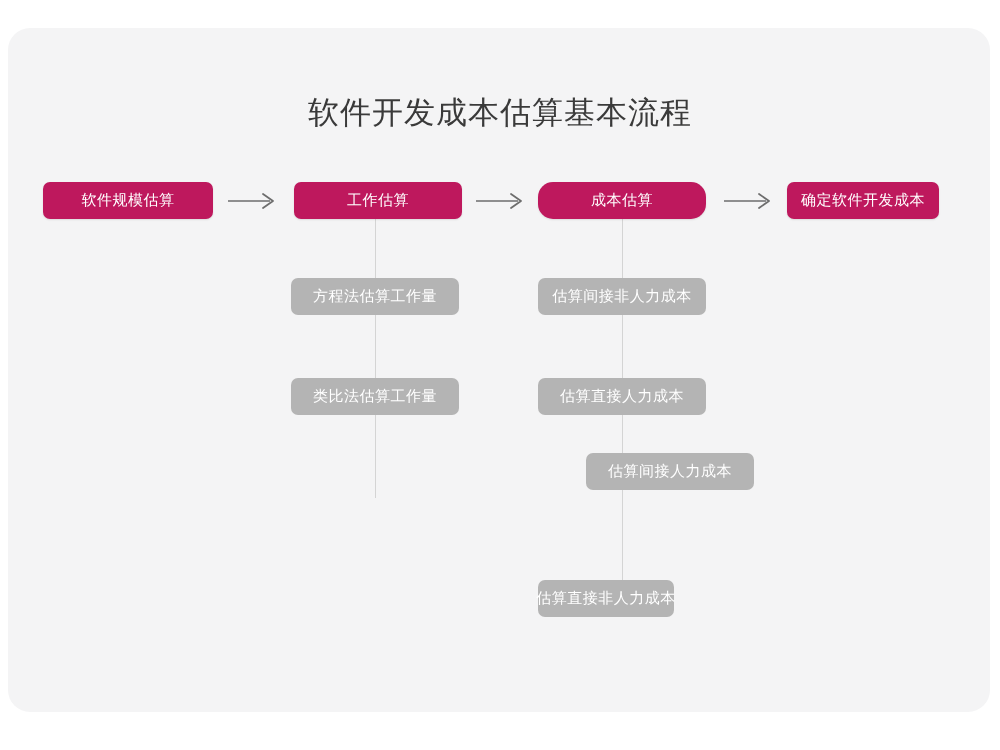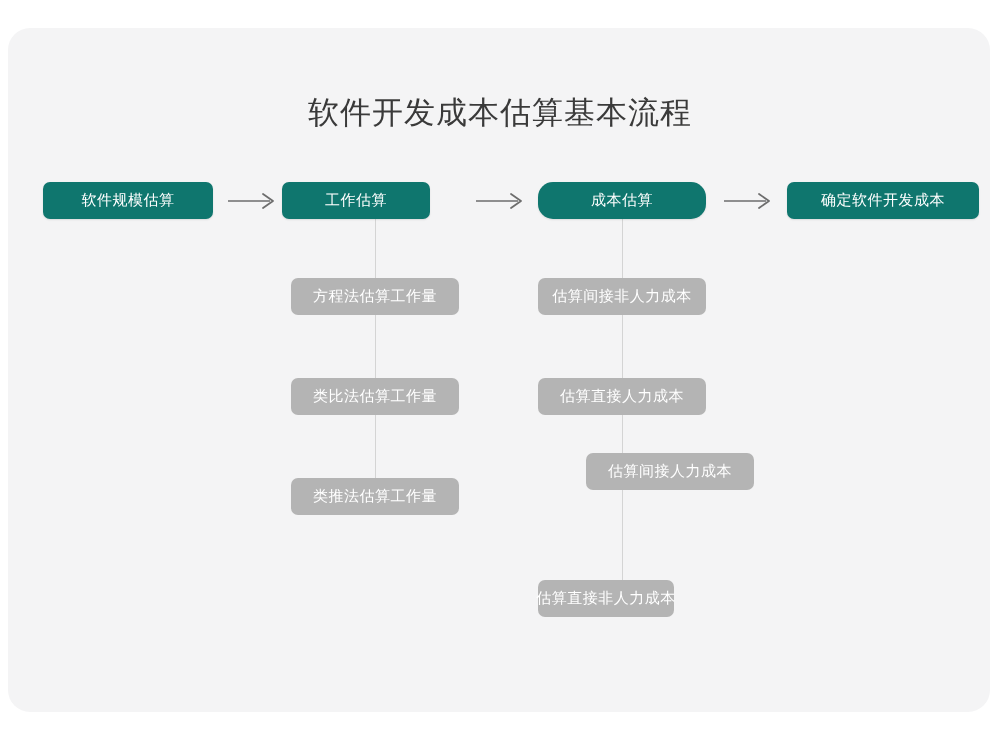--- a/index.html
+++ b/index.html
@@ -53,21 +53,21 @@
     display: flex;
     align-items: center;
     justify-content: center;
     border-radius: 7px;
     font-size: 15px;
     letter-spacing: 0.5px;
     white-space: nowrap;
     color: #ffffff;
   }
   .node.primary {
-    background: #0f766e;
+    background: #be185d;
     height: 37px;
     box-shadow: 0 1px 2px rgba(0,0,0,0.10);
   }
   .node.secondary {
     background: #b4b4b4;
     height: 37px;
     border-radius: 7px;
   }
 
   
@@ -89,25 +89,25 @@
 
   <div id="card"></div>
 
   <div id="title">软件开发成本估算基本流程</div>
 
   <div class="vline" style="left:375px; top:218px; height:280px;"></div>
   <div class="vline" style="left:622px; top:218px; height:382px;"></div>
 
   <div class="node primary" style="left:43px; top:182px; width:170px;">软件规模估算</div>
 
-  <div class="node primary" style="left:282px; top:182px; width:148px;">工作估算</div>
+  <div class="node primary" style="left:294px; top:182px; width:168px;">工作估算</div>
 
   <div class="node primary" style="left:538px; top:182px; width:168px;border-radius:15px;">成本估算</div>
 
-  <div class="node primary" style="left:787px; top:182px; width:192px;">确定软件开发成本</div>
+  <div class="node primary" style="left:787px; top:182px; width:152px;">确定软件开发成本</div>
 
   <div class="arrow" style="left:228px; top:192px; width:48px;">
     <svg width="48" height="18" viewBox="0 0 48 18">
       <line x1="0" y1="9" x2="42" y2="9" stroke="#6d6d6d" stroke-width="1.4"></line>
       <polyline points="35,2 45,9 35,16" fill="none" stroke="#6d6d6d" stroke-width="1.8" stroke-linecap="round" stroke-linejoin="round"></polyline>
     </svg>
   </div>
 
   <div class="arrow" style="left:476px; top:192px; width:48px;">
     <svg width="48" height="18" viewBox="0 0 48 18">
@@ -120,21 +120,20 @@
     <svg width="48" height="18" viewBox="0 0 48 18">
       <line x1="0" y1="9" x2="42" y2="9" stroke="#6d6d6d" stroke-width="1.4"></line>
       <polyline points="35,2 45,9 35,16" fill="none" stroke="#6d6d6d" stroke-width="1.8" stroke-linecap="round" stroke-linejoin="round"></polyline>
     </svg>
   </div>
 
   <div class="node secondary" style="left:291px; top:278px; width:168px;">方程法估算工作量</div>
 
   <div class="node secondary" style="left:291px; top:378px; width:168px;text-align:right;">类比法估算工作量</div>
 
-  <div class="node secondary" style="left:291px; top:478px; width:168px;">类推法估算工作量</div>
 
   <div class="node secondary" style="left:538px; top:278px; width:168px;">估算间接非人力成本</div>
 
   <div class="node secondary" style="left:538px; top:378px; width:168px;">估算直接人力成本</div>
 
   <div class="node secondary" style="left:538px; top:453px; width:168px;margin-left:48px;">估算间接人力成本</div>
 
   <div class="node secondary" style="left:538px; top:580px; width:136px;">估算直接非人力成本</div>
 
 </div>

